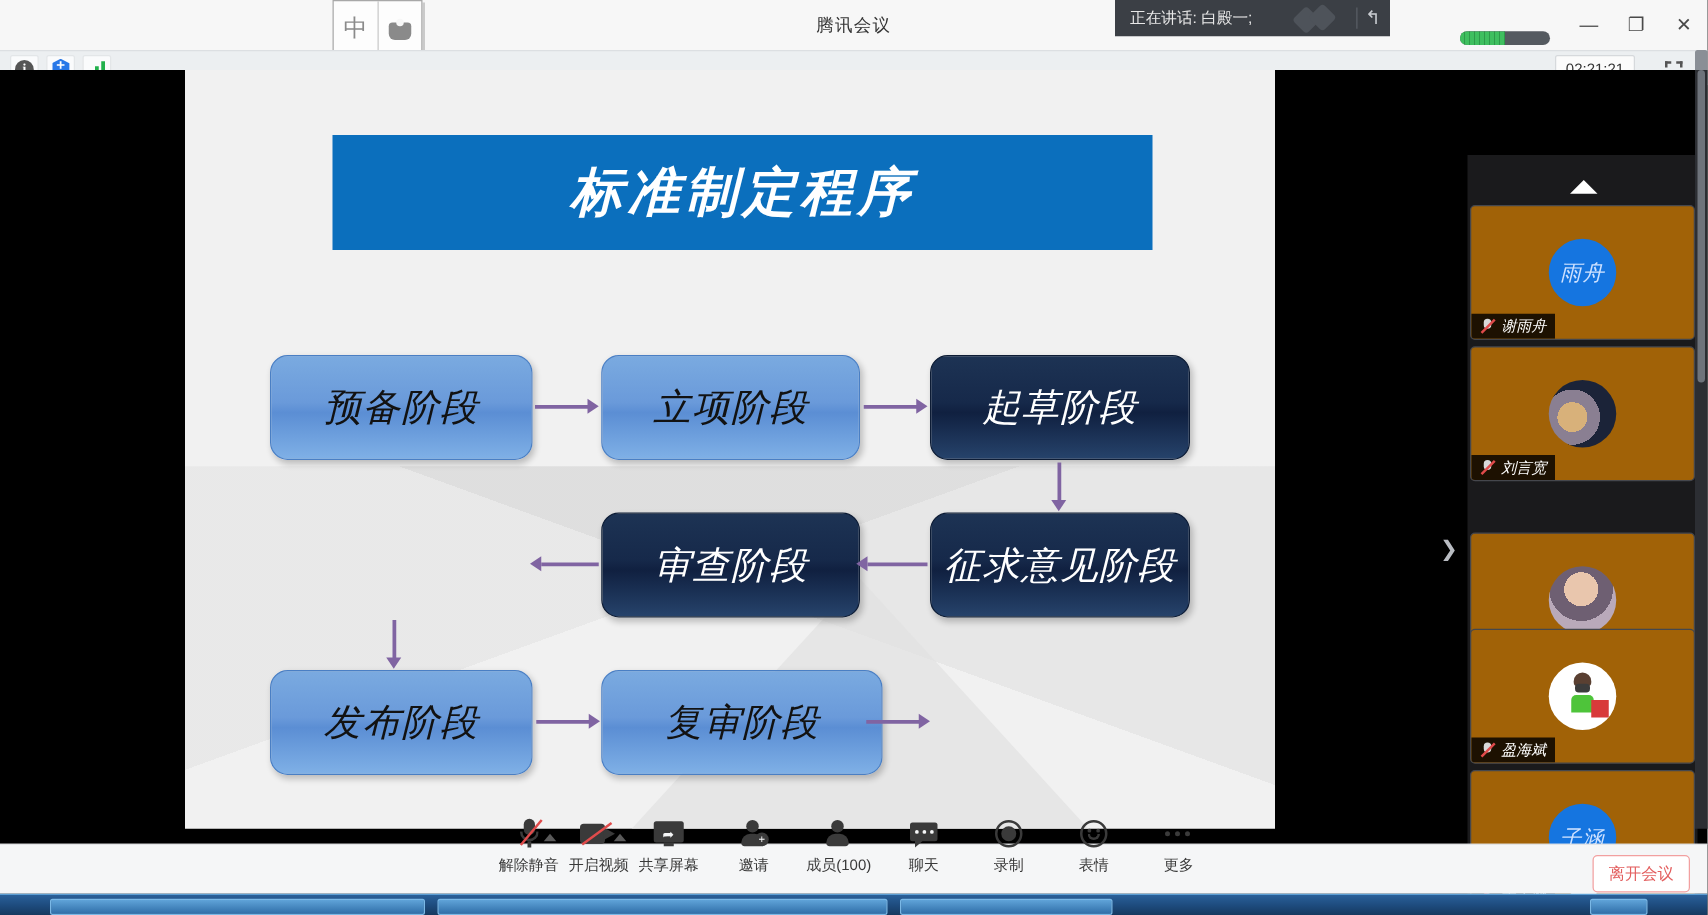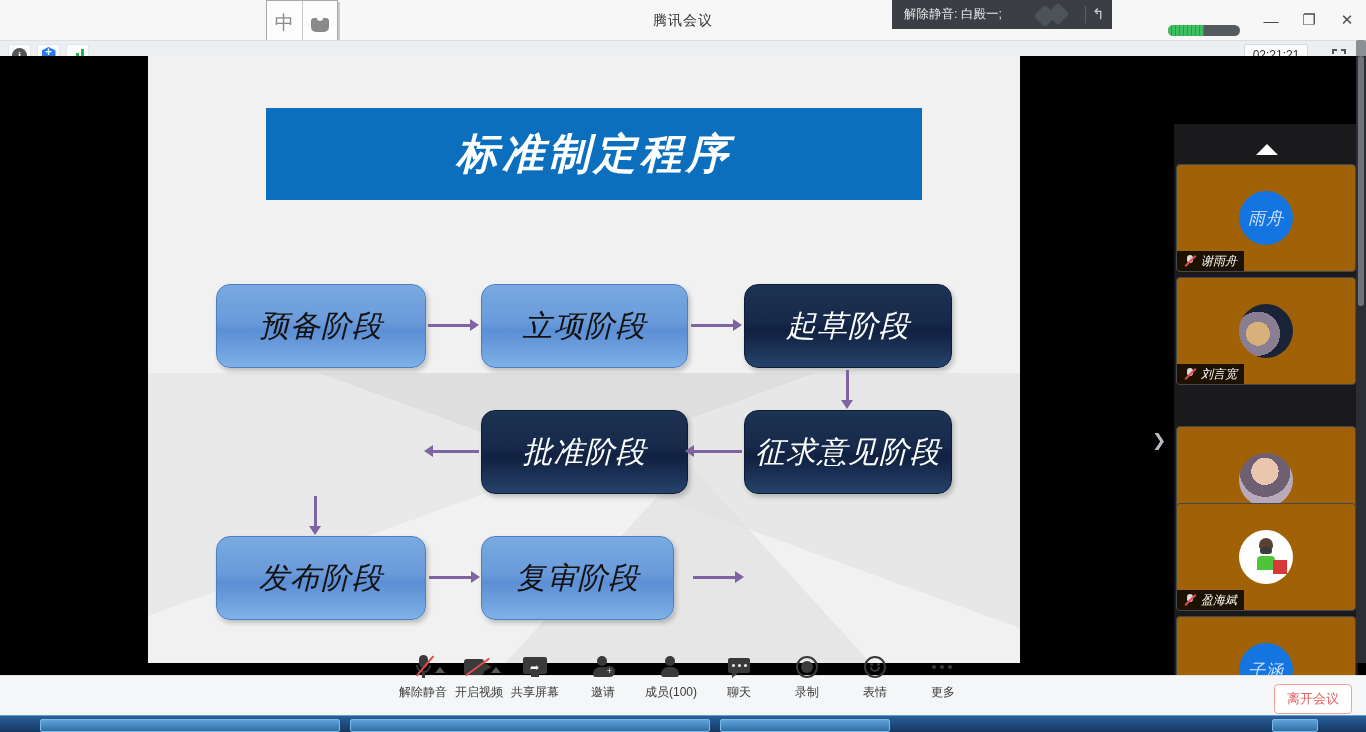--- a/index.html
+++ b/index.html
@@ -330,21 +330,21 @@
   <div class="win-title">腾讯会议</div>
 
   <div class="ime-box">
     <div class="ime-cell">中</div>
     <div class="ime-cell">
         <span class="shirt-ico"></span>
       </div>
   </div>
 
   <div class="speaking-chip">
-    <span class="speaking-text">解除静音: 白殿一;</span>
+    <span class="speaking-text">正在讲话: 白殿一;</span>
     <span class="chip-shapes">
         <i></i>
         <i></i>
       </span>
     <span class="chip-div"></span>
     <span class="chip-undo">↰</span>
   </div>
 
   <div class="volume-pill">
     <div class="volume-fill"></div>
@@ -392,25 +392,25 @@
     <div class="slide-bg-wedge"></div>
 
     <div class="slide-title">标准制定程序</div>
 
     <div class="flow">
 
       <div class="node light" style="left:68px; top:228px; width:210px; height:84px;">预备阶段</div>
       <div class="node light" style="left:333px; top:228px; width:207px; height:84px;">立项阶段</div>
       <div class="node dark" style="left:596px; top:228px; width:208px; height:84px;">起草阶段</div>
 
-      <div class="node dark" style="left:333px; top:354px; width:207px; height:84px;">批准阶段</div>
+      <div class="node dark" style="left:333px; top:354px; width:207px; height:84px;">审查阶段</div>
       <div class="node dark" style="left:596px; top:354px; width:208px; height:84px;">征求意见阶段</div>
 
       <div class="node light" style="left:68px; top:480px; width:210px; height:84px;">发布阶段</div>
-      <div class="node light" style="left:333px; top:480px; width:193px; height:84px;">复审阶段</div>
+      <div class="node light" style="left:333px; top:480px; width:225px; height:84px;">复审阶段</div>
 
       <div class="arrow h" style="left:280px; top:268px; width:44px;"></div>
       <div class="ahead right" style="left:322px; top:263px;"></div>
       <div class="arrow h" style="left:543px; top:268px; width:44px;"></div>
       <div class="ahead right" style="left:585px; top:263px;"></div>
 
       <div class="arrow v" style="left:698px; top:314px; height:32px;"></div>
       <div class="ahead down" style="left:693px; top:344px;"></div>
 
       <div class="arrow h" style="left:546px; top:394px; width:48px;"></div>

